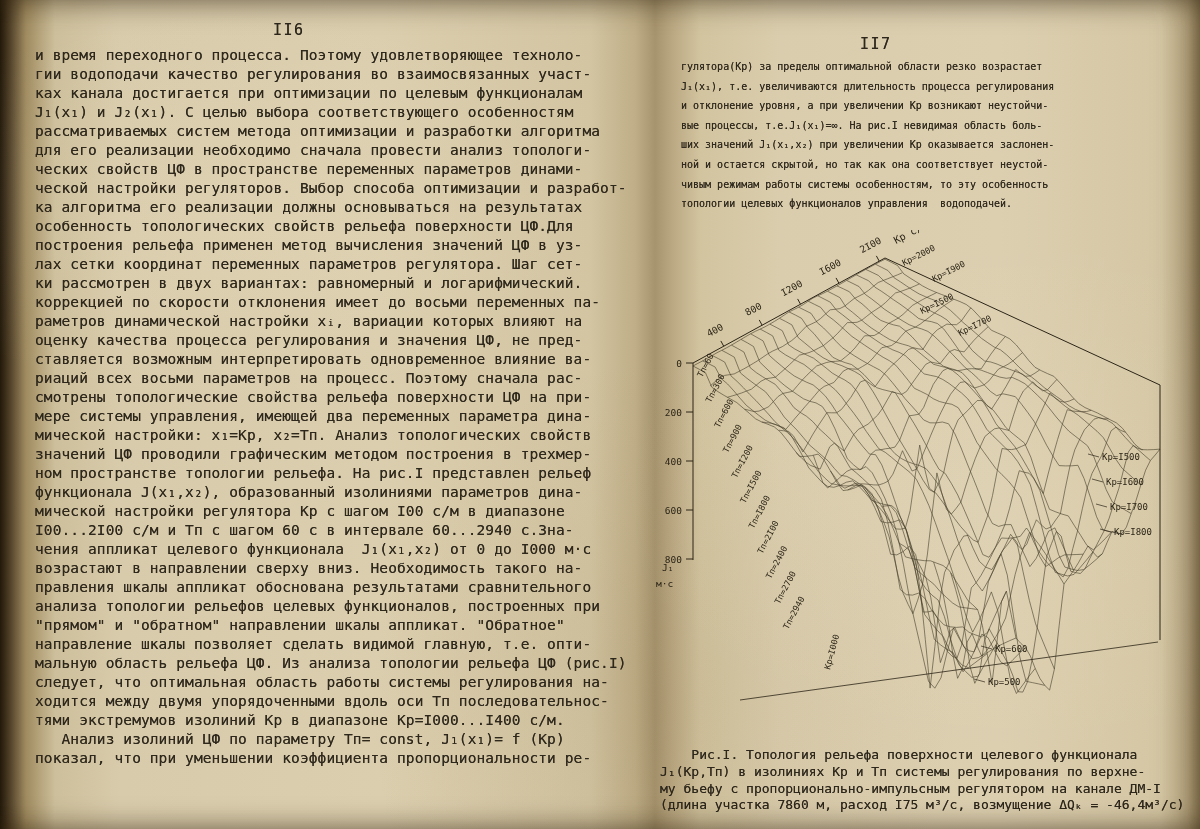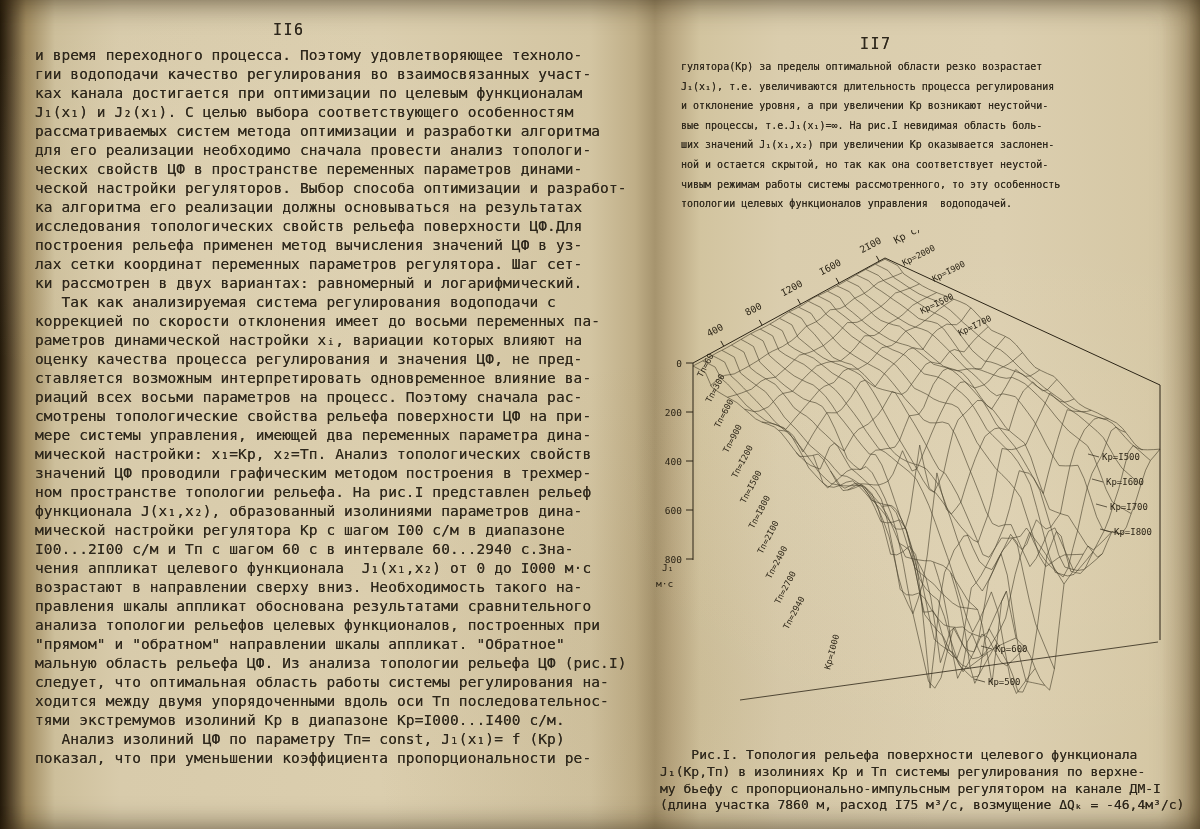--- a/index.html
+++ b/index.html
@@ -43,61 +43,61 @@
   <div class="text-block left-text">
       <div class="tline">и время переходного процесса. Поэтому удовлетворяющее техноло-</div>
       <div class="tline">гии водоподачи качество регулирования во взаимосвязанных участ-</div>
       <div class="tline">ках канала достигается при оптимизации по целевым функционалам</div>
       <div class="tline">J₁(x₁) и J₂(x₁). С целью выбора соответствующего особенностям</div>
       <div class="tline">рассматриваемых систем метода оптимизации и разработки алгоритма</div>
       <div class="tline">для его реализации необходимо сначала провести анализ топологи-</div>
       <div class="tline">ческих свойств ЦФ в пространстве переменных параметров динами-</div>
       <div class="tline">ческой настройки регуляторов. Выбор способа оптимизации и разработ-</div>
       <div class="tline">ка алгоритма его реализации должны основываться на результатах</div>
-      <div class="tline">исследования топологических свойств рельефа поверхности ЦФ.Для</div>
+      <div class="tline">особенность топологических свойств рельефа поверхности ЦФ.Для</div>
       <div class="tline">построения рельефа применен метод вычисления значений ЦФ в уз-</div>
       <div class="tline">лах сетки координат переменных параметров регулятора. Шаг сет-</div>
       <div class="tline">ки рассмотрен в двух вариантах: равномерный и логарифмический.</div>
-      <div class="tline">   Так как анализируемая система регулирования водоподачи с</div>
       <div class="tline">коррекцией по скорости отклонения имеет до восьми переменных па-</div>
       <div class="tline">раметров динамической настройки xᵢ, вариации которых влияют на</div>
       <div class="tline">оценку качества процесса регулирования и значения ЦФ, не пред-</div>
       <div class="tline">ставляется возможным интерпретировать одновременное влияние ва-</div>
       <div class="tline">риаций всех восьми параметров на процесс. Поэтому сначала рас-</div>
       <div class="tline">смотрены топологические свойства рельефа поверхности ЦФ на при-</div>
       <div class="tline">мере системы управления, имеющей два переменных параметра дина-</div>
       <div class="tline">мической настройки: x₁=Kр, x₂=Tп. Анализ топологических свойств</div>
       <div class="tline">значений ЦФ проводили графическим методом построения в трехмер-</div>
       <div class="tline">ном пространстве топологии рельефа. На рис.I представлен рельеф</div>
       <div class="tline">функционала J(x₁,x₂), образованный изолиниями параметров дина-</div>
       <div class="tline">мической настройки регулятора Kр с шагом I00 с/м в диапазоне</div>
       <div class="tline">I00...2I00 с/м и Tп с шагом 60 с в интервале 60...2940 с.Зна-</div>
       <div class="tline">чения аппликат целевого функционала  J₁(x₁,x₂) от 0 до I000 м·с</div>
       <div class="tline">возрастают в направлении сверху вниз. Необходимость такого на-</div>
       <div class="tline">правления шкалы аппликат обоснована результатами сравнительного</div>
       <div class="tline">анализа топологии рельефов целевых функционалов, построенных при</div>
       <div class="tline">"прямом" и "обратном" направлении шкалы аппликат. "Обратное"</div>
+      <div class="tline">направление шкалы позволяет сделать видимой главную, т.е. опти-</div>
       <div class="tline">мальную область рельефа ЦФ. Из анализа топологии рельефа ЦФ (рис.I)</div>
       <div class="tline">следует, что оптимальная область работы системы регулирования на-</div>
       <div class="tline">ходится между двумя упорядоченными вдоль оси Tп последовательнос-</div>
       <div class="tline">тями экстремумов изолиний Kр в диапазоне Kр=I000...I400 с/м.</div>
       <div class="tline">   Анализ изолиний ЦФ по параметру Tп= const, J₁(x₁)= f (Kр)</div>
       <div class="tline">показал, что при уменьшении коэффициента пропорциональности ре-</div>
     </div>
 
   <div class="page-number" id="pn-right">II7</div>
 
   <div class="text-block right-text">
       <div class="tline">гулятора(Kр) за пределы оптимальной области резко возрастает</div>
       <div class="tline">J₁(x₁), т.е. увеличиваются длительность процесса регулирования</div>
       <div class="tline">и отклонение уровня, а при увеличении Kр возникают неустойчи-</div>
       <div class="tline">вые процессы, т.е.J₁(x₁)=∞. На рис.I невидимая область боль-</div>
       <div class="tline">ших значений J₁(x₁,x₂) при увеличении Kр оказывается заслонен-</div>
       <div class="tline">ной и остается скрытой, но так как она соответствует неустой-</div>
-      <div class="tline">чивым режимам работы системы рассмотренного, то эту особенность</div>
+      <div class="tline">чивым режимам работы системы особенностям, то эту особенность</div>
       <div class="tline">топологии целевых функционалов управления  водоподачей.</div>
     </div>
 
   <svg id="topo-figure" viewBox="0 0 550 512" aria-hidden="true">
       <g stroke="#37301f" stroke-width="0.6" fill="none" opacity="0.92">
         <polyline points="43.0,136.0 49.3,139.3 55.5,142.8 61.8,157.2 68.0,161.7 74.3,165.5 80.5,169.0 86.8,172.6 93.0,177.9 99.3,183.3 105.5,188.8 111.8,192.0 118.0,194.3 124.3,196.9 130.5,202.1 136.8,209.9 143.0,218.2 149.3,226.4 155.5,226.4 161.8,225.6 168.0,224.1 174.3,230.4 180.5,241.0 186.8,252.4 193.0,260.6 199.3,259.7 205.5,257.6 211.8,254.6 218.0,260.6 224.3,267.5 230.5,274.5 236.8,284.3 243.0,298.1 249.3,313.3 255.5,326.9 261.8,328.5 268.0,329.8 274.3,330.7 280.5,330.8 286.8,333.2 293.0,335.5 299.3,340.5 305.5,350.4 311.8,360.4 318.0,370.7"></polyline>
         <polyline points="52.6,130.9 58.9,133.9 65.1,137.0 71.3,148.7 77.6,154.0 83.8,160.8 90.1,168.3 96.3,175.3 102.6,180.4 108.8,185.3 115.1,190.1 121.3,193.2 127.6,195.4 133.8,197.7 140.1,203.9 146.3,214.4 152.6,225.9 158.8,237.9 165.1,244.8 171.3,251.5 177.6,256.4 183.8,257.3 190.1,255.4 196.3,252.2 202.6,250.9 208.8,256.1 215.1,262.8 221.3,270.0 227.6,272.6 233.8,274.3 240.1,275.4 246.3,282.8 252.6,299.7 258.9,319.8 265.1,338.2 271.4,343.9 277.6,349.2 283.9,354.2 290.1,361.5 296.4,367.4 302.6,373.0 308.9,376.9 315.1,377.8 321.4,378.6 327.6,379.5"></polyline>
         <polyline points="62.2,125.5 68.5,128.7 74.7,132.1 81.0,145.9 87.2,151.5 93.5,157.8 99.7,164.4 106.0,170.6 112.2,177.3 118.5,184.2 124.7,191.4 130.9,197.1 137.2,202.3 143.4,208.3 149.7,215.8 155.9,224.0 162.2,232.7 168.4,241.6 174.7,247.9 180.9,253.5 187.2,254.8 193.4,255.8 199.7,255.9 205.9,255.0 212.2,256.1 218.4,264.6 224.7,277.4 230.9,291.5 237.2,292.9 243.4,292.0 249.7,289.8 255.9,298.7 262.2,324.5 268.4,355.9 274.7,384.6 280.9,392.7 287.2,400.2 293.4,406.9 299.7,420.3 305.9,428.0 312.2,435.2 318.4,437.7 324.7,433.0 330.9,428.3 337.2,423.7"></polyline>
         <polyline points="71.8,120.3 78.0,123.6 84.3,127.2 90.5,143.0 96.8,148.2 103.0,152.9 109.3,157.4 115.5,161.8 121.8,169.6 128.1,178.0 134.3,187.1 140.6,193.7 146.8,199.9 153.1,207.3 159.3,214.8 165.6,220.2 171.8,225.5 178.1,230.9 184.3,238.4 190.6,245.3 196.8,246.4 203.1,249.7 209.3,253.8 215.6,257.3 221.8,263.6 228.1,278.2 234.3,299.8 240.6,324.2 246.8,324.9 253.1,321.6 259.3,316.2 265.6,324.5 271.8,351.1 278.1,381.9 284.3,409.3 290.6,414.9 296.8,419.3 303.1,422.5 309.3,435.2 315.6,441.5 321.8,447.3 328.1,446.2 334.3,435.0 340.6,423.9 346.8,413.3"></polyline>
         <polyline points="81.4,115.1 87.7,118.5 93.9,122.0 100.2,137.7 106.4,142.7 112.7,146.8 118.9,150.7 125.2,154.3 131.4,161.5 137.7,169.2 143.9,177.6 150.2,182.4 156.4,186.2 162.7,191.5 168.9,198.5 175.2,204.2 181.4,210.1 187.7,216.4 193.9,227.1 200.2,237.9 206.4,242.9 212.7,248.5 218.9,254.3 225.2,259.7 231.4,269.6 237.7,291.8 243.9,323.4 250.2,359.5 256.4,364.7 262.6,365.1 268.9,363.0 275.1,368.6 281.4,379.7 287.6,388.2 293.9,394.8 300.1,396.8 306.4,397.4 312.6,396.9 318.9,402.2 325.1,404.8 331.4,406.9 337.6,402.4 343.9,388.1 350.1,374.4 356.4,361.2"></polyline>

